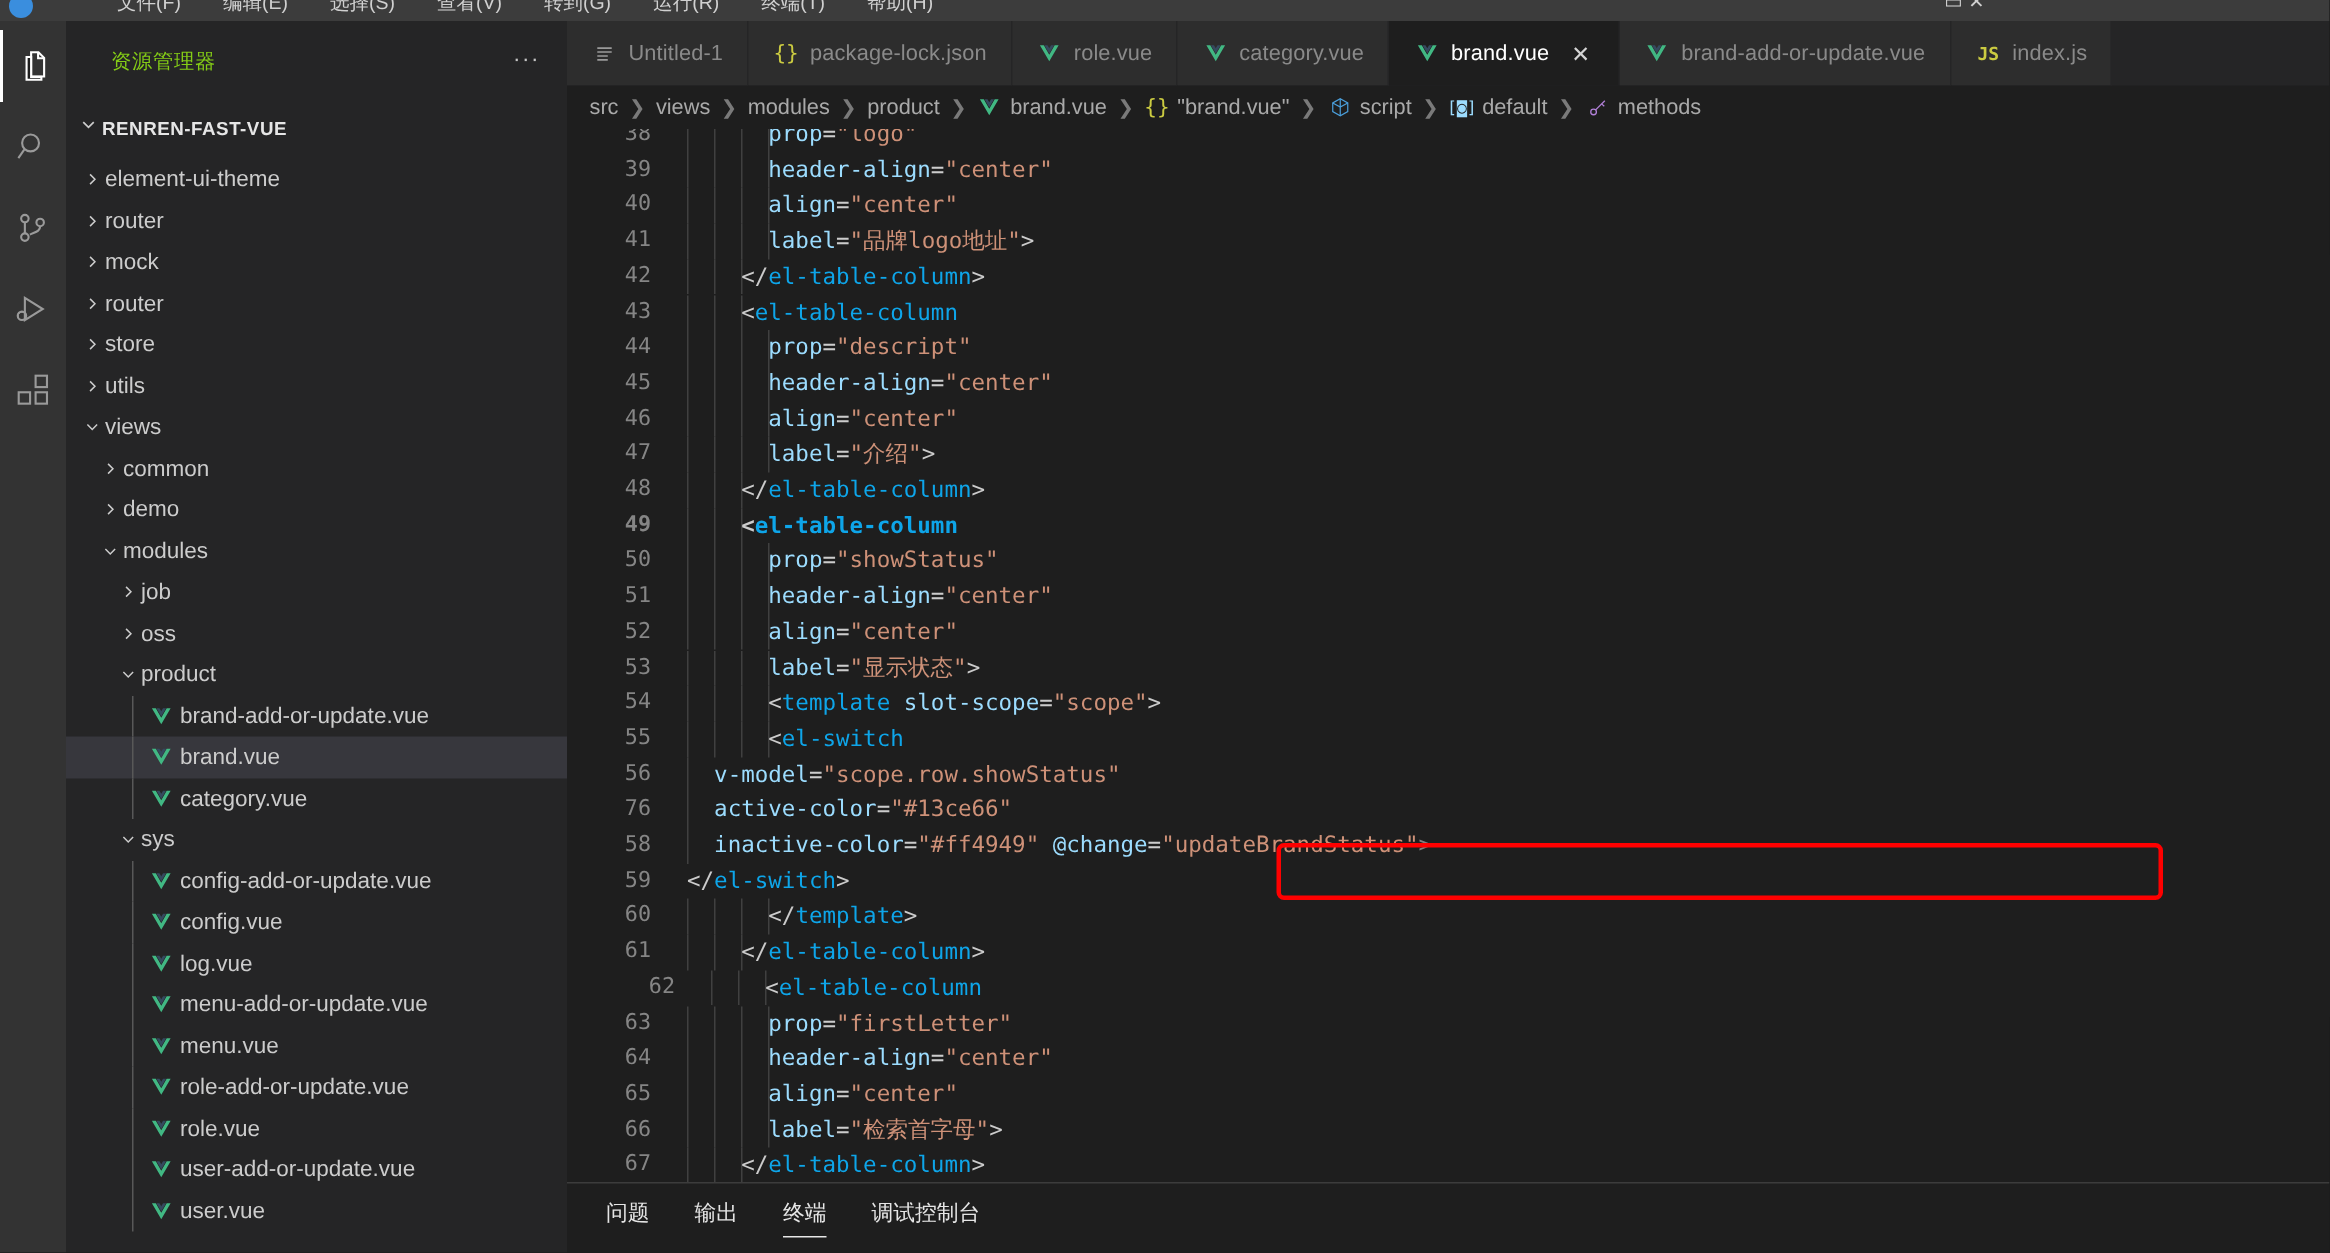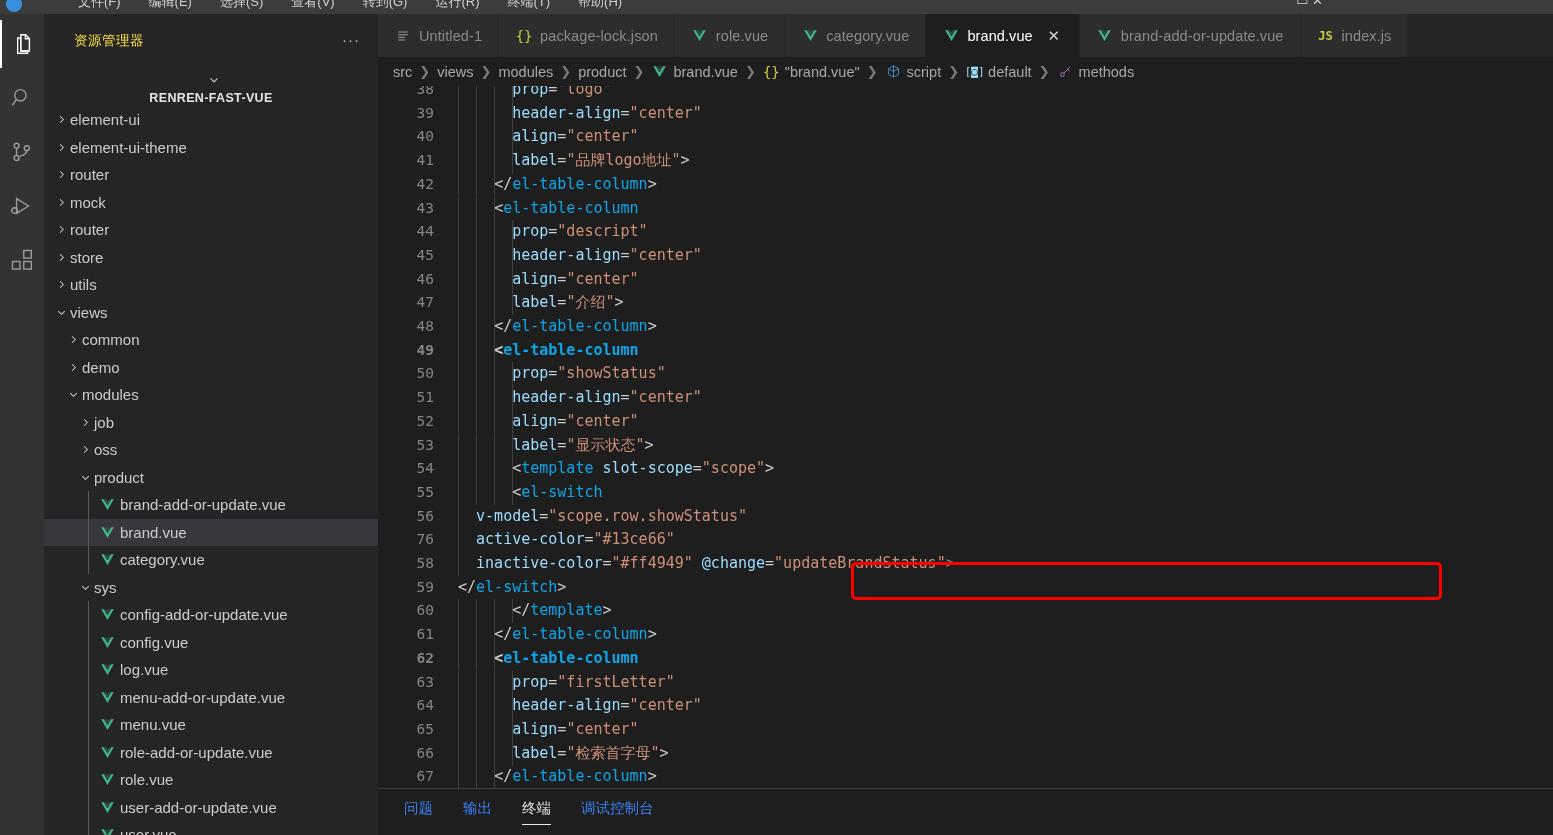--- a/index.html
+++ b/index.html
@@ -43,29 +43,29 @@
   
   #sidebar{
     position:absolute;left:44px;top:14px;width:334px;height:821px;
     background:#252526;overflow:hidden;
   }
   #sb-title{
     position:absolute;left:0;top:16px;width:334px;height:22px;
     display:flex;align-items:center;
   }
   #sb-title .txt{
-    margin-left:30px;font-size:13.5px;color:#fde047;letter-spacing:.5px;text-align:center;
+    margin-left:30px;font-size:13.5px;color:#84cc16;letter-spacing:.5px;text-align:center;
   }
   #sb-title .dots{
     position:absolute;right:18px;top:2px;font-size:15px;color:#c5c5c5;
     letter-spacing:1px;line-height:16px;
   }
   #sb-root{
     position:absolute;left:0;top:59px;width:334px;height:25px;
-    display:flex;align-items:center;flex-direction:column;
+    display:flex;align-items:center;
   }
   #sb-root .chev{margin-left:8px;width:16px;}
   #sb-root .name{
     font-size:12.5px;font-weight:bold;color:#e6e6e6;letter-spacing:.35px;
   }
   #tree{position:absolute;left:0;top:92px;width:334px;}
   .row{
     position:relative;height:27.5px;display:flex;align-items:center;
     white-space:nowrap;cursor:pointer;
   }
@@ -157,21 +157,21 @@
 
   
   #panel{
     position:absolute;left:0;top:774px;width:1175px;height:61px;
     background:#1e1e1e;border-top:1px solid #3c3c3c;
   }
   #ptabs{
     position:absolute;left:0;top:10px;display:flex;padding-left:26px;
   }
   .ptab{
-    position:relative;margin-right:30px;font-size:14.5px;color:#3b82f6;
+    position:relative;margin-right:30px;font-size:14.5px;color:#e5e5e5;
     padding-bottom:7px;cursor:pointer;
   }
   .ptab.active{color:#e7e7e7;}
   .ptab.active::after{
     content:"";position:absolute;left:0;right:0;bottom:0;height:1.5px;
     background:#e7e7e7;
   }
 </style>
 </head>
 <body>
@@ -228,29 +228,20 @@
   </div>
   <div id="sb-root">
     <span class="chev">
       <svg width="14" height="14" viewBox="0 0 16 16" fill="none" stroke="#cccccc" stroke-width="1.3">
           <path d="M4 6.2 8 10.2 12 6.2"></path>
         </svg>
     </span>
     <span class="name">RENREN-FAST-VUE</span>
   </div>
   <div id="tree">
-      <div class="row folder">
-        <span style="display: inline-block; flex: 0 0 auto; width: 8px;"></span>
-        <span class="chev">
-          <svg width="13" height="13" viewBox="0 0 16 16" fill="none" stroke="#cccccc" stroke-width="1.25">
-            <path d="M6.2 4 10.2 8 6.2 12"></path>
-          </svg>
-        </span>
-        <span class="lbl">element-ui</span>
-      </div>
       <div class="row folder">
         <span style="display: inline-block; flex: 0 0 auto; width: 8px;"></span>
         <span class="chev">
           <svg width="13" height="13" viewBox="0 0 16 16" fill="none" stroke="#cccccc" stroke-width="1.25">
             <path d="M6.2 4 10.2 8 6.2 12"></path>
           </svg>
         </span>
         <span class="lbl">element-ui-theme</span>
       </div>
       <div class="row folder">
@@ -648,21 +639,21 @@
       <div class="cline" style="top: 323.8px; position: absolute; left: 0px; right: 0px;"><span class="ln">52</span><span class="ig" style="left: 80px;"></span><span class="ig" style="left: 98.06px;"></span><span class="ig" style="left: 116.12px;"></span><span class="ig" style="left: 134.18px;"></span><span class="ctext"><span class="t-pun">      </span><span class="t-attr">align</span><span class="t-brk">=</span><span class="t-str">"center"</span></span></div>
       <div class="cline" style="top: 347.5px; position: absolute; left: 0px; right: 0px;"><span class="ln">53</span><span class="ig" style="left: 80px;"></span><span class="ig" style="left: 98.06px;"></span><span class="ig" style="left: 116.12px;"></span><span class="ig" style="left: 134.18px;"></span><span class="ctext"><span class="t-pun">      </span><span class="t-attr">label</span><span class="t-brk">=</span><span class="t-str">"显示状态"</span><span class="t-brk">&gt;</span></span></div>
       <div class="cline" style="top: 371.2px; position: absolute; left: 0px; right: 0px;"><span class="ln">54</span><span class="ig" style="left: 80px;"></span><span class="ig" style="left: 98.06px;"></span><span class="ig" style="left: 116.12px;"></span><span class="ig" style="left: 134.18px;"></span><span class="ctext"><span class="t-pun">      </span><span class="t-brk">&lt;</span><span class="t-tag">template</span><span class="t-brk"> </span><span class="t-attr">slot-scope</span><span class="t-brk">=</span><span class="t-str">"scope"</span><span class="t-brk">&gt;</span></span></div>
       <div class="cline" style="top: 394.9px; position: absolute; left: 0px; right: 0px;"><span class="ln">55</span><span class="ig" style="left: 80px;"></span><span class="ig" style="left: 98.06px;"></span><span class="ig" style="left: 116.12px;"></span><span class="ig" style="left: 134.18px;"></span><span class="ctext"><span class="t-pun">      </span><span class="t-brk">&lt;</span><span class="t-tag">el-switch</span></span></div>
       <div class="cline" style="top: 418.6px; position: absolute; left: 0px; right: 0px;"><span class="ln">56</span><span class="ig" style="left: 80px;"></span><span class="ctext"><span class="t-pun">  </span><span class="t-attr">v-model</span><span class="t-brk">=</span><span class="t-str">"scope.row.showStatus"</span></span></div>
       <div class="cline" style="top: 442.3px; position: absolute; left: 0px; right: 0px;"><span class="ln">76</span><span class="ig" style="left: 80px;"></span><span class="ctext"><span class="t-pun">  </span><span class="t-attr">active-color</span><span class="t-brk">=</span><span class="t-str">"#13ce66"</span></span></div>
       <div class="cline" style="top: 466px; position: absolute; left: 0px; right: 0px;"><span class="ln">58</span><span class="ig" style="left: 80px;"></span><span class="ctext"><span class="t-pun">  </span><span class="t-attr">inactive-color</span><span class="t-brk">=</span><span class="t-str">"#ff4949"</span><span class="t-brk"> </span><span class="t-attr">@change</span><span class="t-brk">=</span><span class="t-str">"updateBrandStatus"</span><span class="t-pun">&gt;</span></span></div>
       <div class="cline" style="top: 489.7px; position: absolute; left: 0px; right: 0px;"><span class="ln">59</span><span class="ctext"><span class="t-brk">&lt;/</span><span class="t-tag">el-switch</span><span class="t-brk">&gt;</span></span></div>
       <div class="cline" style="top: 513.4px; position: absolute; left: 0px; right: 0px;"><span class="ln">60</span><span class="ig" style="left: 80px;"></span><span class="ig" style="left: 98.06px;"></span><span class="ig" style="left: 116.12px;"></span><span class="ig" style="left: 134.18px;"></span><span class="ctext"><span class="t-pun">      </span><span class="t-brk">&lt;/</span><span class="t-tag">template</span><span class="t-brk">&gt;</span></span></div>
       <div class="cline" style="top: 537.1px; position: absolute; left: 0px; right: 0px;"><span class="ln">61</span><span class="ig" style="left: 80px;"></span><span class="ig" style="left: 98.06px;"></span><span class="ig" style="left: 116.12px;"></span><span class="ctext"><span class="t-pun">    </span><span class="t-brk">&lt;/</span><span class="t-tag">el-table-column</span><span class="t-brk">&gt;</span></span></div>
-      <div class="cline" style="top: 560.8px; position: absolute; left: 0px; right: 0px; font-weight: bold;"><span class="ln">62</span><span class="ig" style="left: 80px;"></span><span class="ig" style="left: 98.06px;"></span><span class="ig" style="left: 116.12px;"></span><span class="ctext"><span class="t-pun">    </span><span class="t-brk">&lt;</span><span class="t-tag">el-table-column</span></span></div>
+      <div class="cline" style="top: 560.8px; position: absolute; left: 16px; right: 0px;"><span class="ln">62</span><span class="ig" style="left: 80px;"></span><span class="ig" style="left: 98.06px;"></span><span class="ig" style="left: 116.12px;"></span><span class="ctext"><span class="t-pun">    </span><span class="t-brk">&lt;</span><span class="t-tag">el-table-column</span></span></div>
       <div class="cline" style="top: 584.5px; position: absolute; left: 0px; right: 0px;"><span class="ln">63</span><span class="ig" style="left: 80px;"></span><span class="ig" style="left: 98.06px;"></span><span class="ig" style="left: 116.12px;"></span><span class="ig" style="left: 134.18px;"></span><span class="ctext"><span class="t-pun">      </span><span class="t-attr">prop</span><span class="t-brk">=</span><span class="t-str">"firstLetter"</span></span></div>
       <div class="cline" style="top: 608.2px; position: absolute; left: 0px; right: 0px;"><span class="ln">64</span><span class="ig" style="left: 80px;"></span><span class="ig" style="left: 98.06px;"></span><span class="ig" style="left: 116.12px;"></span><span class="ig" style="left: 134.18px;"></span><span class="ctext"><span class="t-pun">      </span><span class="t-attr">header-align</span><span class="t-brk">=</span><span class="t-str">"center"</span></span></div>
       <div class="cline" style="top: 631.9px; position: absolute; left: 0px; right: 0px;"><span class="ln">65</span><span class="ig" style="left: 80px;"></span><span class="ig" style="left: 98.06px;"></span><span class="ig" style="left: 116.12px;"></span><span class="ig" style="left: 134.18px;"></span><span class="ctext"><span class="t-pun">      </span><span class="t-attr">align</span><span class="t-brk">=</span><span class="t-str">"center"</span></span></div>
       <div class="cline" style="top: 655.6px; position: absolute; left: 0px; right: 0px;"><span class="ln">66</span><span class="ig" style="left: 80px;"></span><span class="ig" style="left: 98.06px;"></span><span class="ig" style="left: 116.12px;"></span><span class="ig" style="left: 134.18px;"></span><span class="ctext"><span class="t-pun">      </span><span class="t-attr">label</span><span class="t-brk">=</span><span class="t-str">"检索首字母"</span><span class="t-brk">&gt;</span></span></div>
       <div class="cline" style="top: 679.3px; position: absolute; left: 0px; right: 0px;"><span class="ln">67</span><span class="ig" style="left: 80px;"></span><span class="ig" style="left: 98.06px;"></span><span class="ig" style="left: 116.12px;"></span><span class="ctext"><span class="t-pun">    </span><span class="t-brk">&lt;/</span><span class="t-tag">el-table-column</span><span class="t-brk">&gt;</span></span></div>
     </div>
 
   <div id="redbox" style="left: 473px; top: 548px; width: 585px; height: 32px; border-color: rgb(255, 0, 0);"></div>
 
   <div id="panel">

